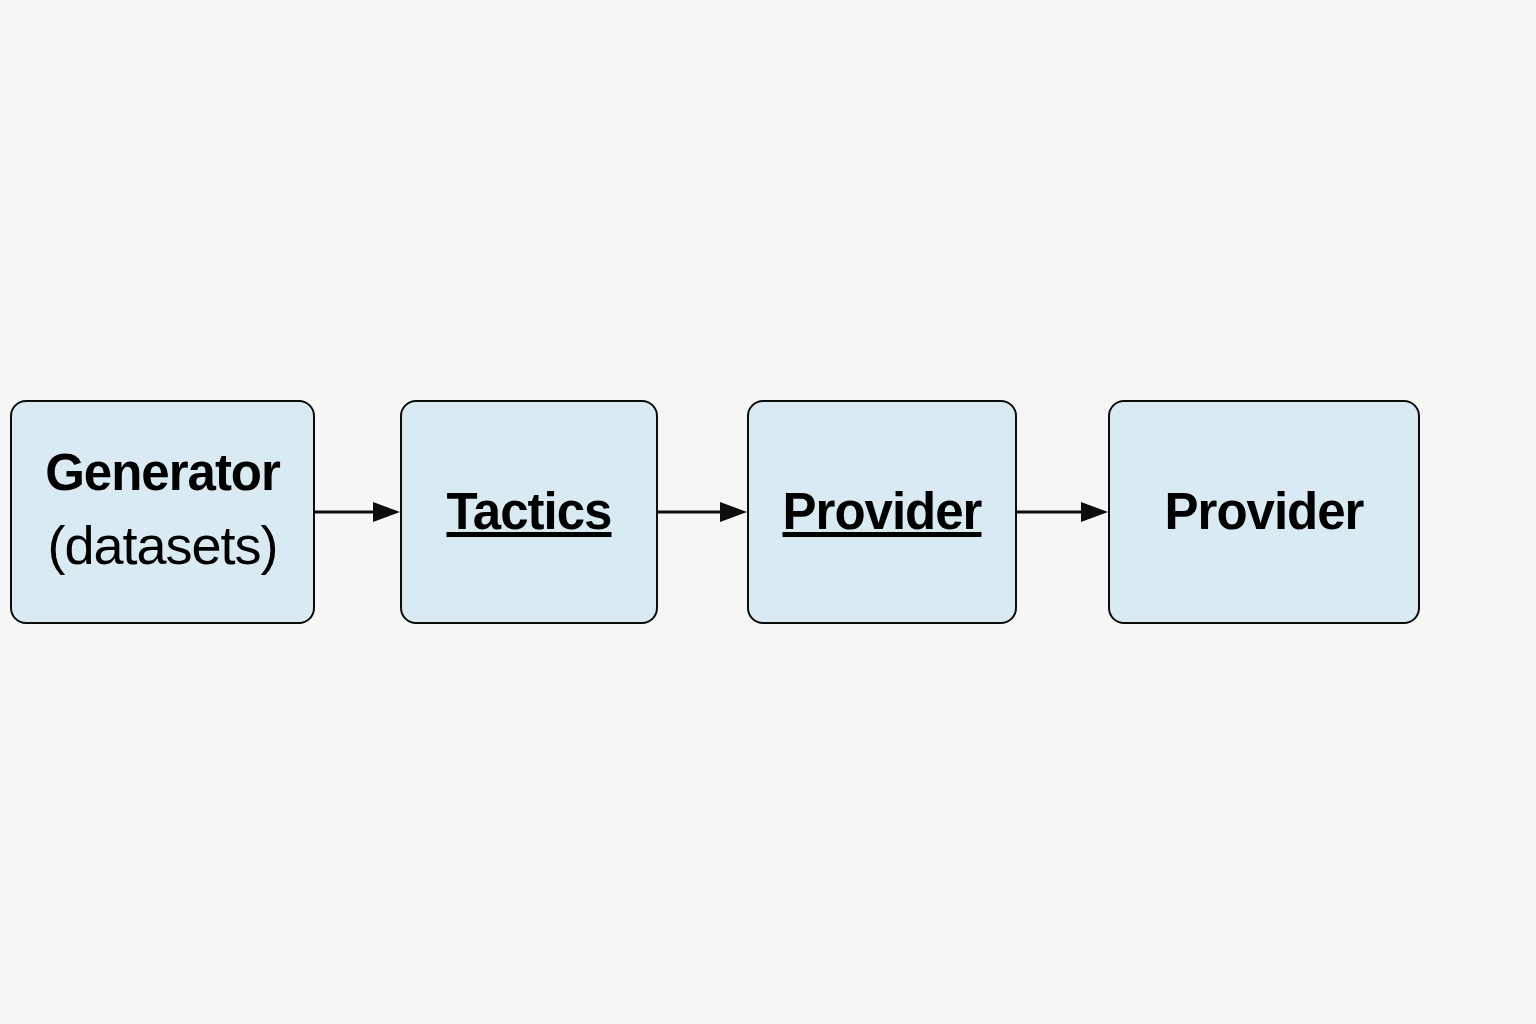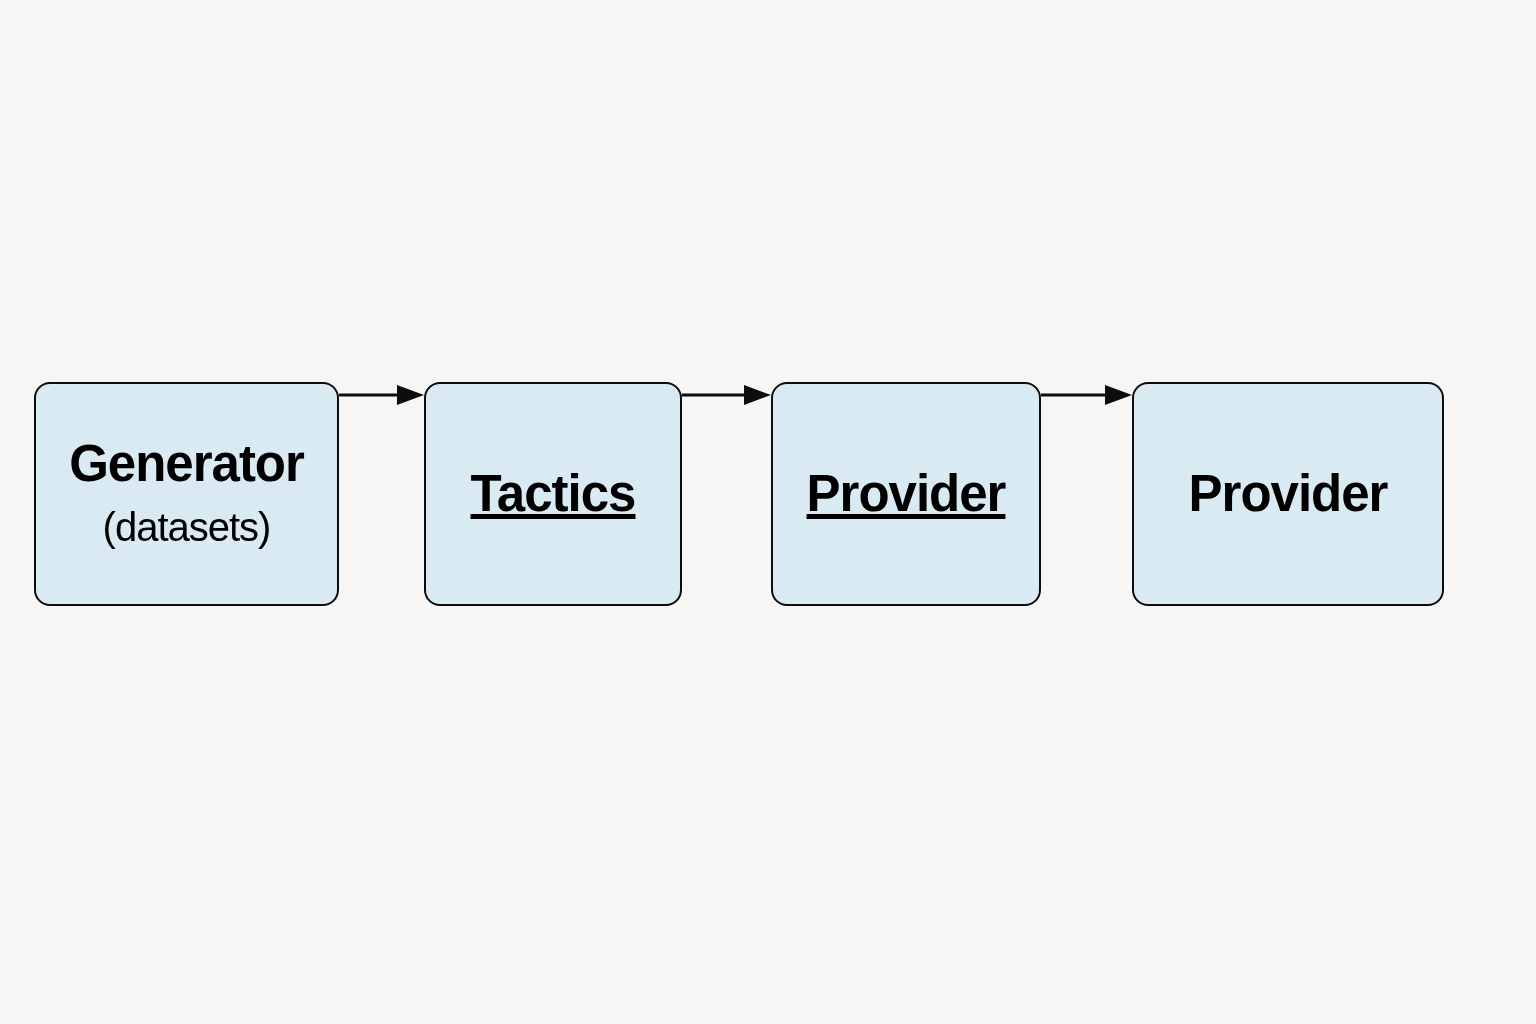--- a/index.html
+++ b/index.html
@@ -10,45 +10,44 @@
     width: 1536px;
     height: 1024px;
     background: #f6f6f4;
     font-family: "Liberation Sans", sans-serif;
     overflow: hidden;
     position: relative;
   }
   .diagram {
     position: absolute;
     left: 10px;
-    top: 382px;
+    top: 400px;
     display: flex;
-    align-items: flex-start;
-    margin-left: 24px;
+    align-items: center;
   }
   .node {
     height: 224px;
     background: #daeaf3;
     border: 2.5px solid #0d0d0d;
     border-radius: 16px;
     box-sizing: border-box;
     display: flex;
     flex-direction: column;
     align-items: center;
     justify-content: center;
     color: #000000;
   }
   .node .label {
     font-size: 51px;
     font-weight: 700;
     letter-spacing: -1px;
     line-height: 1.15;
   }
   .node .sublabel {
-    font-size: 40px;
+    font-size: 54px;
     font-weight: 400;
     letter-spacing: -1px;
     line-height: 1.3;
     margin-top: 8px;
   }
   .node-generator { width: 305px; }
   .node-tactics   { width: 258px; text-decoration: underline; }
   .node-provider  { width: 270px; text-decoration: underline; }
   .node-evaluator { width: 312px; }
   .connector {

